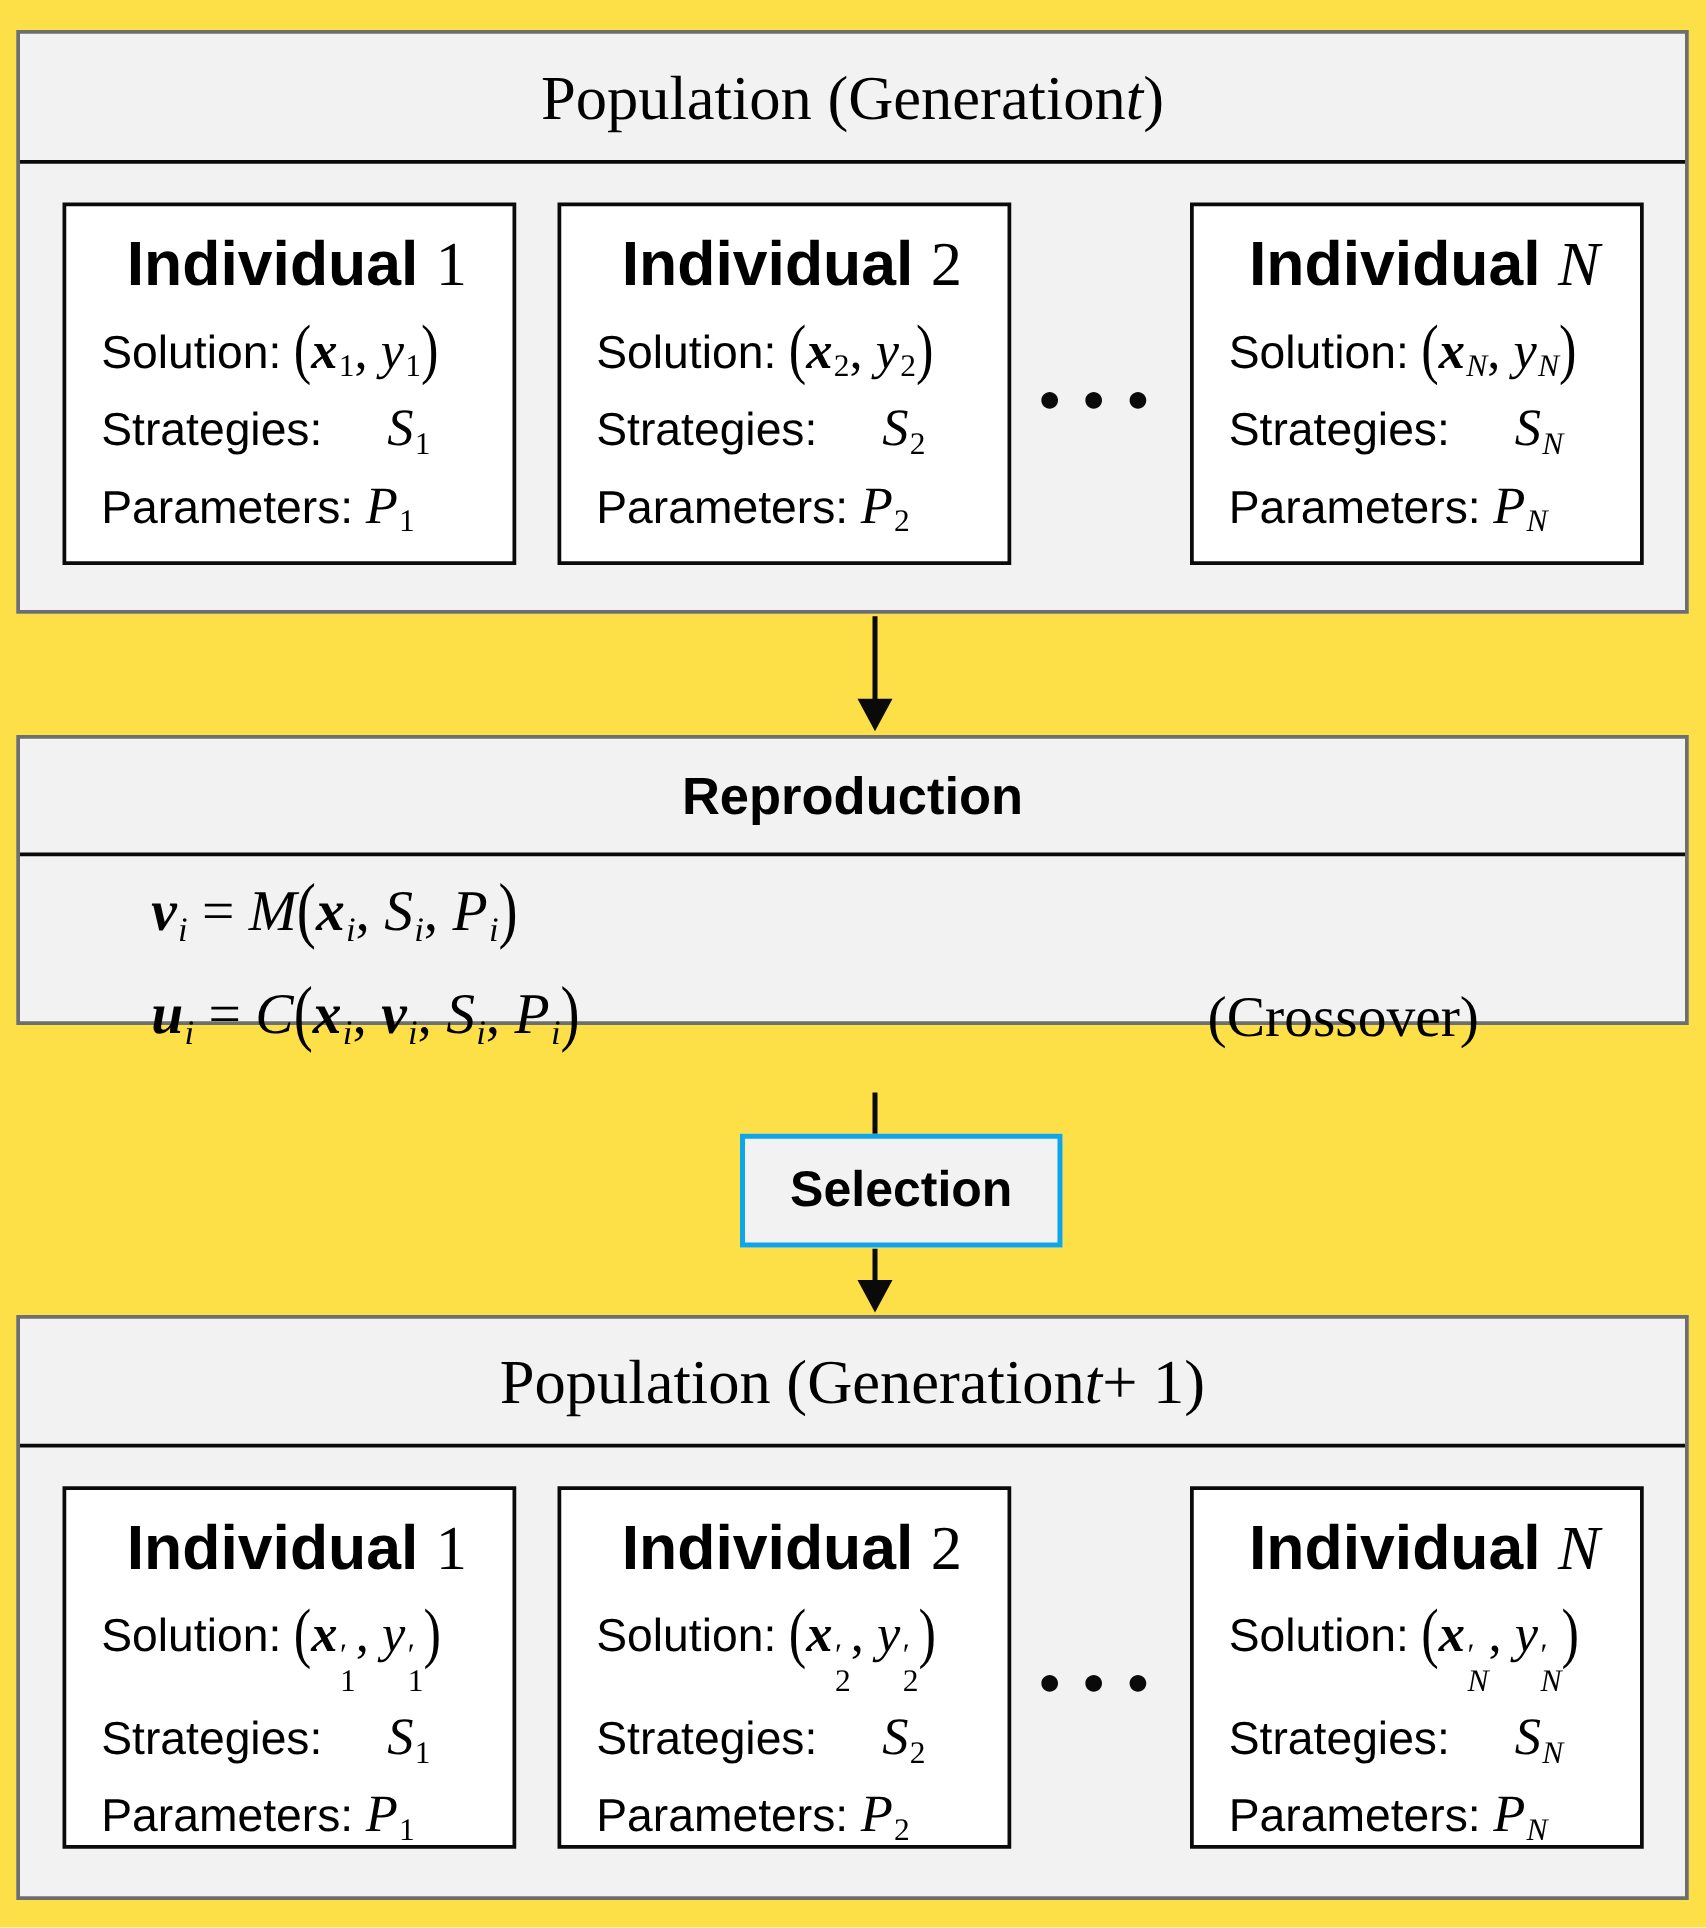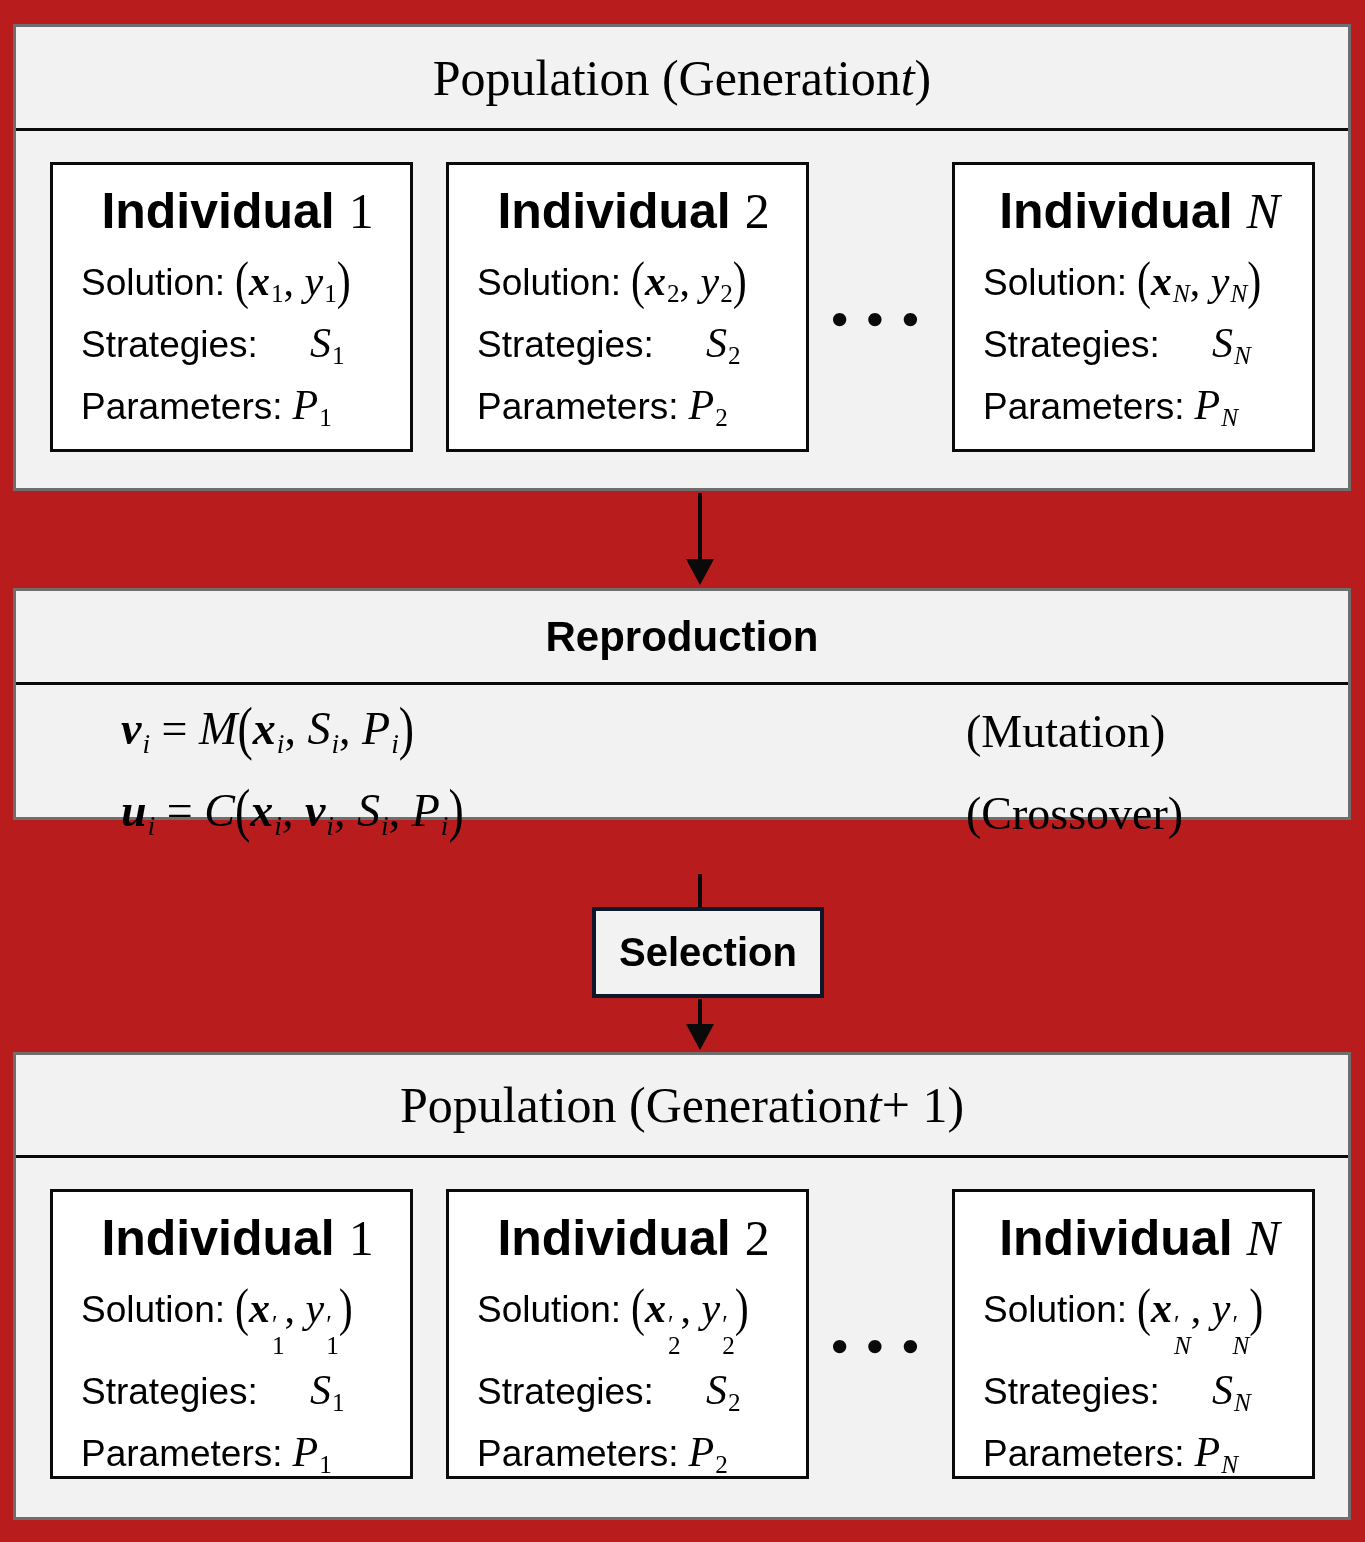--- a/index.html
+++ b/index.html
@@ -1,16 +1,16 @@
 <!DOCTYPE html>
 <html><head>
 <meta charset="utf-8">
 <style>
   html,body{margin:0;padding:0;background:#ffffff;}
-  .canvas{position:relative;width:1365px;height:1542px;background:#b91c1c;overflow:hidden;
+  .canvas{position:relative;width:1365px;height:1542px;background:#fde047;overflow:hidden;
           font-family:"Liberation Sans",sans-serif;color:#000;}
 
   
   .panel{position:absolute;left:13px;width:1338px;background:#f2f2f2;
          border:3px solid #6e6e6e;box-sizing:border-box;}
   #pop-top{top:24px;height:467px;}
   #repro{top:588px;height:232px;}
   #pop-bottom{top:1052px;height:468px;}
 
   .panel-title{height:101px;border-bottom:3px solid #0a0a0a;
@@ -40,22 +40,22 @@
   
   .repro-title{height:91px;border-bottom:3px solid #0a0a0a;
                display:flex;align-items:center;justify-content:center;
                font-weight:700;font-size:42px;font-family:"Liberation Sans",sans-serif;}
   .eqs{padding:17px 0 0 105px;}
   .eqrow{position:relative;height:58px;margin-bottom:24px;display:flex;align-items:center;}
   .eqmath{font-family:"Liberation Serif",serif;font-size:46px;white-space:nowrap;}
   .eqann{position:absolute;left:845px;font-family:"Liberation Serif",serif;font-size:46px;}
 
   
-  .selection{position:absolute;left:592px;top:907px;width:232px;height:91px;
-             background:#f2f2f2;border:4px solid #0f172a;box-sizing:border-box;
+  .selection{position:absolute;left:592px;top:907px;width:258px;height:91px;
+             background:#f2f2f2;border:4px solid #0ea5e9;box-sizing:border-box;
              display:flex;align-items:center;justify-content:center;
              font-weight:700;font-size:40px;font-family:"Liberation Sans",sans-serif;}
 
   
   .shaft{position:absolute;left:698px;width:4px;background:#0a0a0a;}
   .head{position:absolute;left:686px;width:0;height:0;
         border-left:14px solid transparent;border-right:14px solid transparent;
         border-top:26px solid #0a0a0a;}
   .a1s{top:493px;height:68px;}  .a1h{top:559px;}
   .a2s{top:874px;height:35px;}
@@ -142,21 +142,20 @@
   </section>
 
   <div class="shaft a1s"></div>
   <div class="head a1h"></div>
 
   <section class="panel" id="repro">
     <header class="repro-title">Reproduction</header>
     <div class="eqs">
       <div class="eqrow">
         <span class="eqmath"><span class="tk-bi">v</span><span class="sub tk-i">i</span><span class="tk-n"> = </span><span class="tk-i">M</span><span class="tk-n big">(</span><span class="tk-bi">x</span><span class="sub tk-i">i</span><span class="tk-n">, </span><span class="tk-i">S</span><span class="sub tk-i">i</span><span class="tk-n">, </span><span class="tk-i">P</span><span class="sub tk-i">i</span><span class="tk-n big">)</span></span>
-        <span class="eqann">(Mutation)</span>
       </div>
       <div class="eqrow">
         <span class="eqmath"><span class="tk-bi">u</span><span class="sub tk-i">i</span><span class="tk-n"> = </span><span class="tk-i">C</span><span class="tk-n big">(</span><span class="tk-bi">x</span><span class="sub tk-i">i</span><span class="tk-n">, </span><span class="tk-bi">v</span><span class="sub tk-i">i</span><span class="tk-n">, </span><span class="tk-i">S</span><span class="sub tk-i">i</span><span class="tk-n">, </span><span class="tk-i">P</span><span class="sub tk-i">i</span><span class="tk-n big">)</span></span>
         <span class="eqann">(Crossover)</span>
       </div>
     </div>
   </section>
 
   <div class="shaft a2s"></div>
   <div class="selection">

